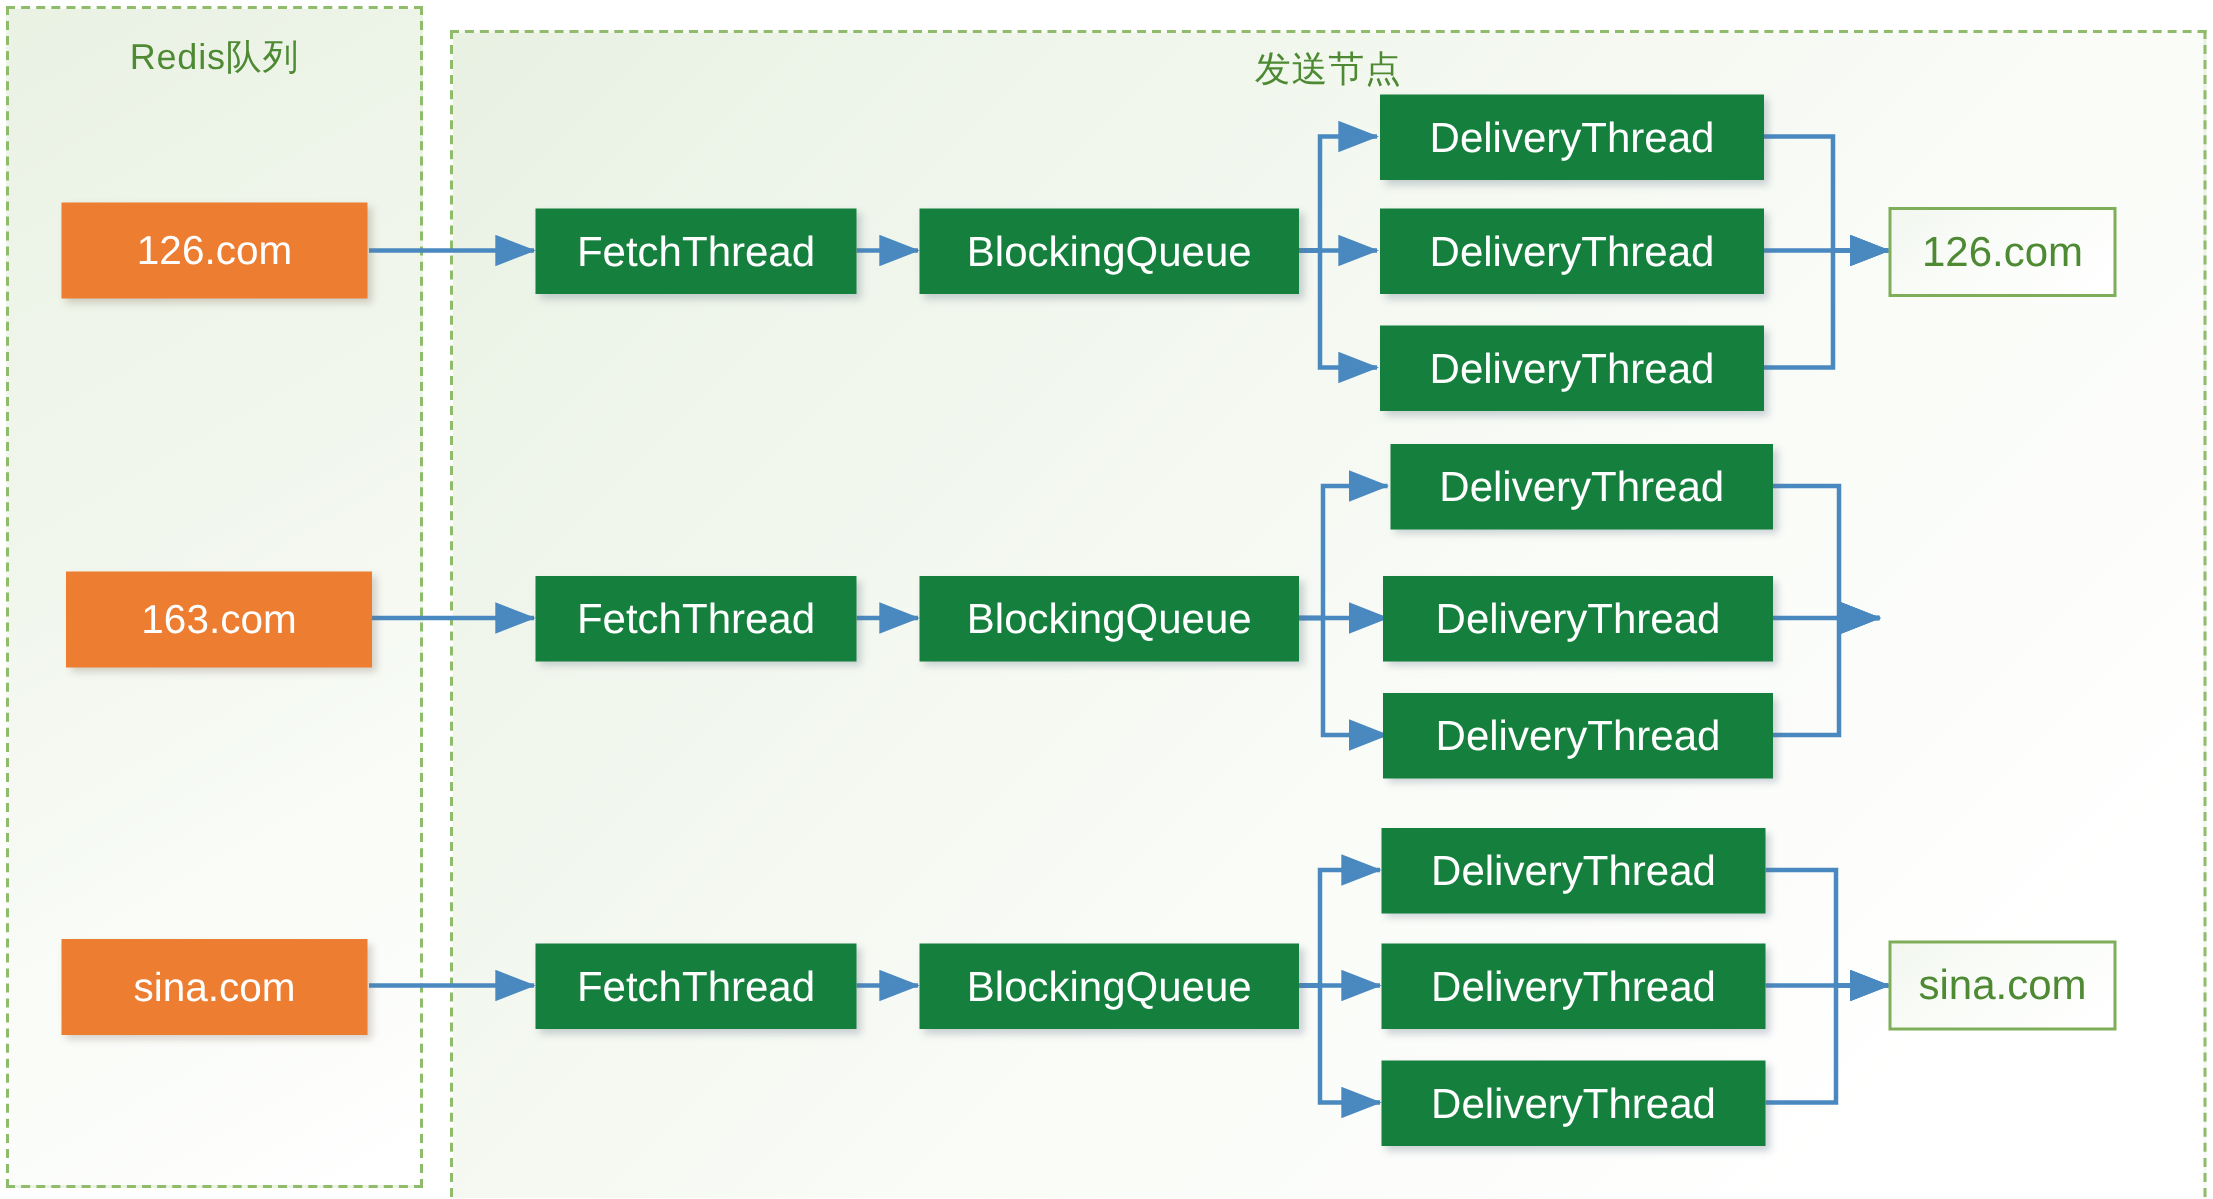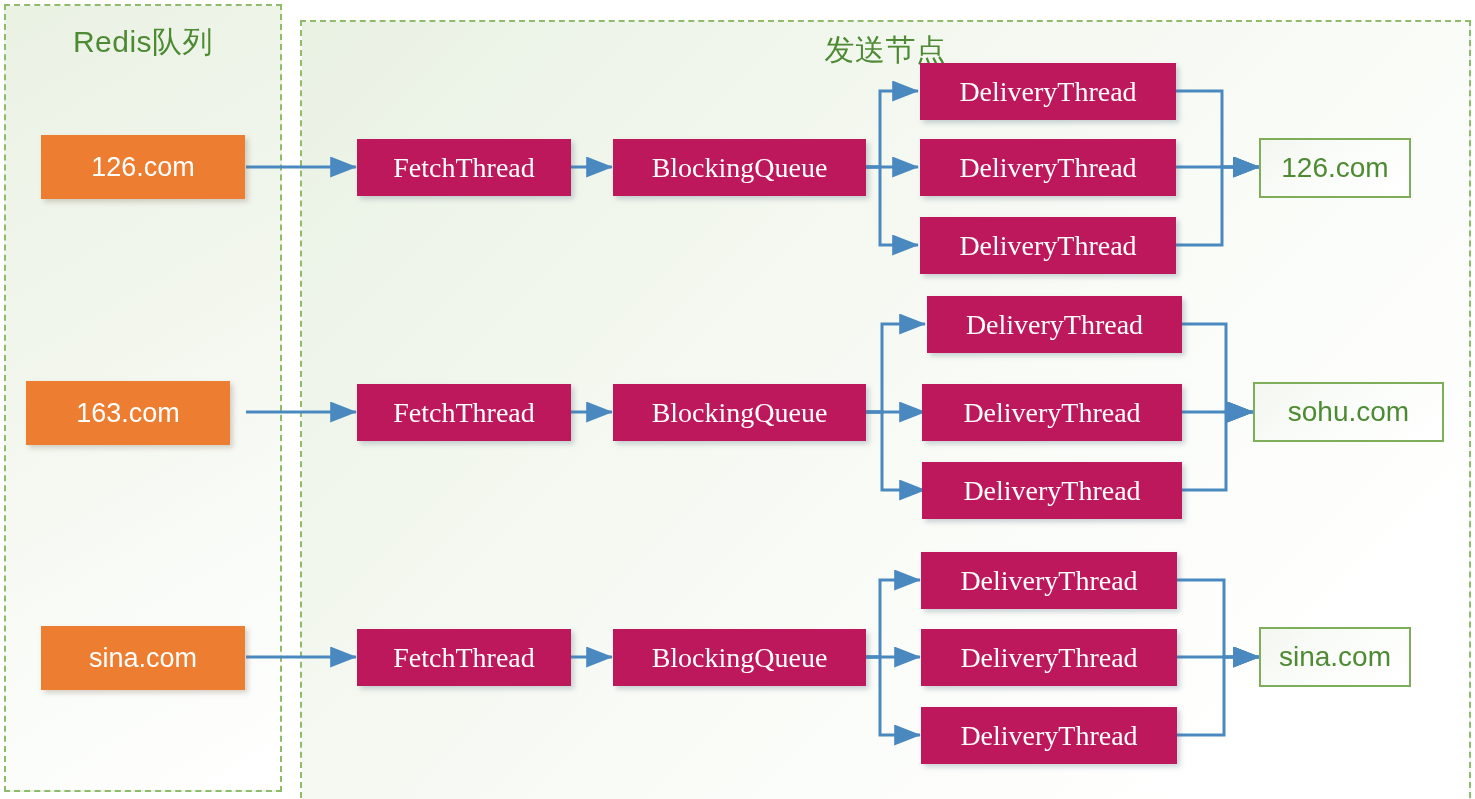--- a/index.html
+++ b/index.html
@@ -37,21 +37,21 @@
     width: 1171px;
     height: 788px;
     background: linear-gradient(135deg, #e9f1e3 0%, #f2f7ee 30%, #fafcf8 60%, #ffffff 88%);
   }
   .panel-title {
     position: absolute;
     top: 14px;
     width: 100%;
     text-align: center;
     color: #4e8a33;
-    font-size: 30px;
+    font-size: 24px;
     letter-spacing: 0.5px;
     white-space: nowrap;
   }
   #panel-redis .panel-title { top: 16px; }
   #panel-sender .panel-title { top: 8px; }
 
   
   #arrows {
     position: absolute;
     left: 0;
@@ -71,25 +71,24 @@
     white-space: nowrap;
     line-height: 1;
   }
   .node-source {
     background: #ED7D31;
     color: #ffffff;
     font-size: 27px;
     box-shadow: 3px 3px 5px rgba(130,110,95,0.30);
   }
   .node-proc {
-    background: #be185d;
+    background: #15803d;
     color: #ffffff;
     font-size: 28px;
     box-shadow: 3px 3px 5px rgba(90,110,130,0.30);
-    font-family: Liberation Serif, serif;
   }
   .node-target {
     background: linear-gradient(140deg,#f3f7f0 0%, #fbfdfa 55%, #ffffff 100%);
     border: 2px solid #7fae5a;
     color: #4e8a33;
     font-size: 28px;
   }
 </style>
 </head>
 <body>
@@ -150,33 +149,32 @@
   <div class="node node-proc" style="left:613px; top:139px; width:253px; height:57px;">BlockingQueue</div>
 
   <div class="node node-proc" style="left:920px; top:63px; width:256px; height:57px;">DeliveryThread</div>
 
   <div class="node node-proc" style="left:920px; top:139px; width:256px; height:57px;">DeliveryThread</div>
 
   <div class="node node-proc" style="left:920px; top:217px; width:256px; height:57px;">DeliveryThread</div>
 
   <div class="node node-target" style="left:1259px; top:138px; width:152px; height:60px;">126.com</div>
 
-  <div class="node node-source" style="left:26px; top:381px; width:204px; height:64px;">163.com</div>
+  <div class="node node-source" style="left:44px; top:381px; width:204px; height:64px;">163.com</div>
 
   <div class="node node-proc" style="left:357px; top:384px; width:214px; height:57px;">FetchThread</div>
 
   <div class="node node-proc" style="left:613px; top:384px; width:253px; height:57px;">BlockingQueue</div>
 
   <div class="node node-proc" style="left:927px; top:296px; width:255px; height:57px;">DeliveryThread</div>
 
   <div class="node node-proc" style="left:922px; top:384px; width:260px; height:57px;">DeliveryThread</div>
 
   <div class="node node-proc" style="left:922px; top:462px; width:260px; height:57px;">DeliveryThread</div>
 
-  <div class="node node-target" style="left:1253px; top:382px; width:191px; height:60px;">sohu.com</div>
 
   <div class="node node-source" style="left:41px; top:626px; width:204px; height:64px;">sina.com</div>
 
   <div class="node node-proc" style="left:357px; top:629px; width:214px; height:57px;">FetchThread</div>
 
   <div class="node node-proc" style="left:613px; top:629px; width:253px; height:57px;">BlockingQueue</div>
 
   <div class="node node-proc" style="left:921px; top:552px; width:256px; height:57px;">DeliveryThread</div>
 
   <div class="node node-proc" style="left:921px; top:629px; width:256px; height:57px;">DeliveryThread</div>

